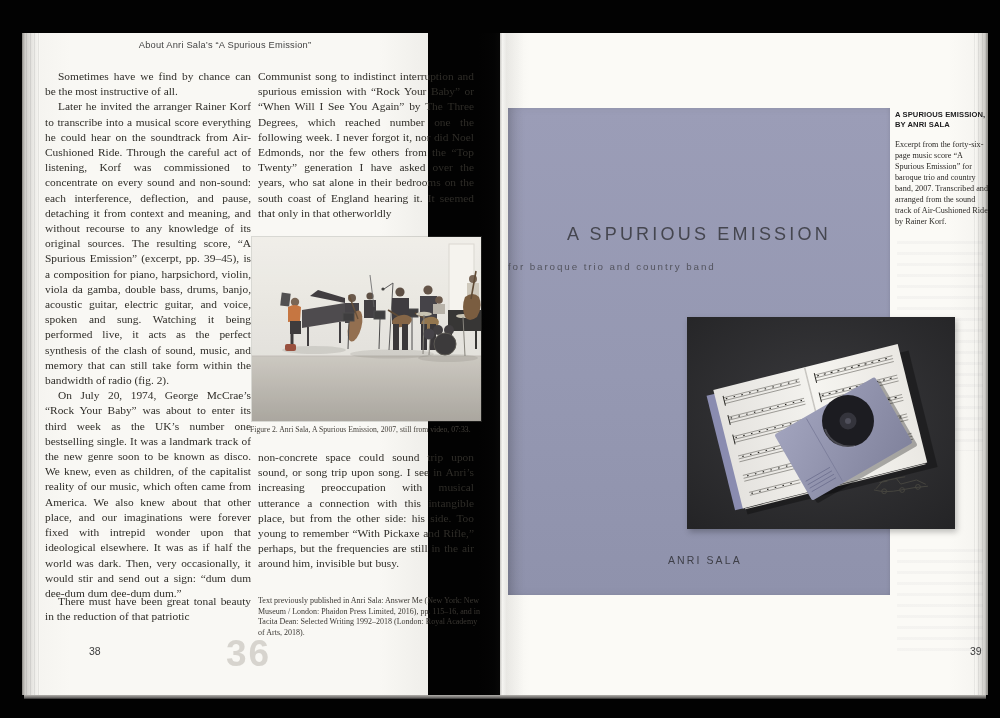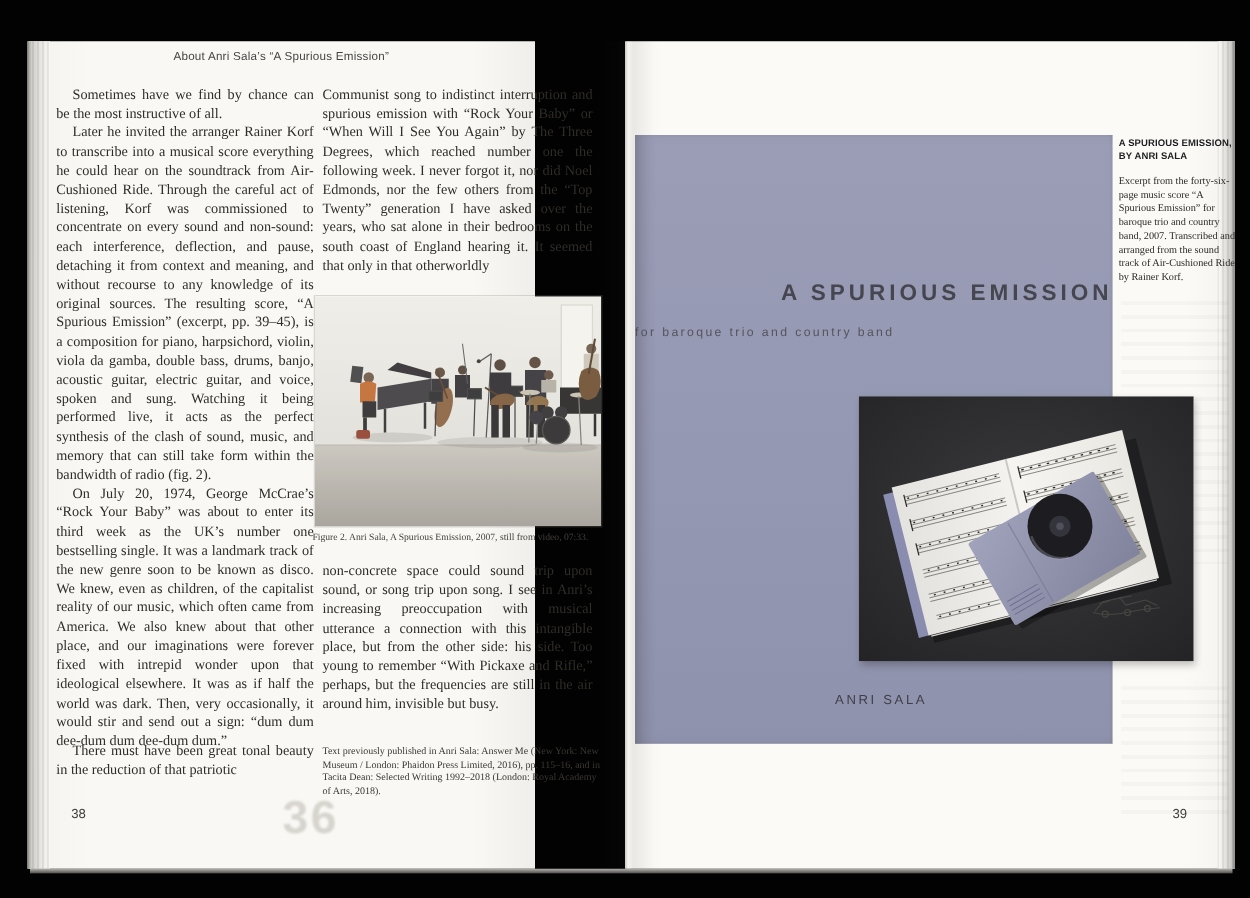--- a/index.html
+++ b/index.html
@@ -24,35 +24,35 @@
      font-family:"Liberation Sans",sans-serif;font-size:9.3px;color:#454545;letter-spacing:.2px;}
   .col{position:absolute;font-size:11.4px;line-height:15.2px;color:#2f2d28;
      text-align:justify;hyphens:auto;-webkit-hyphens:auto;}
   .col p{margin:0;text-indent:13px;}
   .col1{left:23px;top:36px;width:206px;height:548px;overflow:hidden;}
   .col1-last{left:23px;top:561px;width:206px;}
   .col2a{left:236px;top:36px;width:216px;}
   .col2b{left:236px;top:417px;width:216px;}
   .caption{position:absolute;left:228px;top:392px;width:234px;font-size:7.7px;line-height:9.5px;color:#46423c;}
   .footnote{position:absolute;left:236px;top:563px;width:226px;font-size:8px;line-height:10.6px;color:#3b3833;text-align:left;}
-  .pagenum{position:absolute;font-family:"Liberation Sans",sans-serif;font-size:10.5px;color:#3c3c3c;}
+  .pagenum{position:absolute;font-family:"Liberation Sans",sans-serif;font-size:10.5px;color:#3c3c3c;margin-left:32px;}
   .pn-left{left:35px;top:612px;}
   .pn-right{left:438px;top:612px;}
   .ghostnum{position:absolute;left:204px;top:600px;font-family:"Liberation Sans",sans-serif;
      font-weight:bold;font-size:37px;color:#ccc9c2;opacity:.75;filter:blur(.7px);letter-spacing:2px;}
   
   .band-photo{position:absolute;left:230px;top:204px;width:229px;height:184px;z-index:2;
      box-shadow:0 0 0 1px rgba(120,118,112,0.25);}
   .band-photo svg{display:block;width:100%;height:100%;}
   
   .cover{position:absolute;left:8px;top:75px;width:382px;height:487px;z-index:1;
      background:linear-gradient(180deg,#9b9db7 0%,#9598b2 55%,#8f92ac 100%);
      box-shadow:inset 10px 0 16px -10px rgba(0,0,0,0.3), inset -2px 0 4px -2px rgba(0,0,0,0.12);}
-  .cover-title{position:absolute;top:116px;left:0;right:0;text-align:right;
-     font-family:"Liberation Sans",sans-serif;font-weight:700;font-size:18px;
+  .cover-title{position:absolute;top:116px;left:0;right:0;text-align:center;
+     font-family:"Liberation Sans",sans-serif;font-weight:400;font-size:18px;
      letter-spacing:3.2px;color:#45464f;}
   .cover-subtitle{position:absolute;top:153px;left:0;right:0;text-align:left;
      font-family:"Liberation Sans",sans-serif;font-size:9.8px;letter-spacing:1.9px;color:#53545e;}
   .cover-author{position:absolute;left:160px;top:446px;
      font-family:"Liberation Sans",sans-serif;font-size:10.5px;letter-spacing:2.1px;color:#3e3f48;}
   
   .score-photo{position:absolute;left:187px;top:284px;width:268px;height:212px;z-index:3;
      box-shadow:2px 3px 6px rgba(0,0,0,0.25);}
   .score-photo svg{display:block;width:100%;height:100%;}
   

